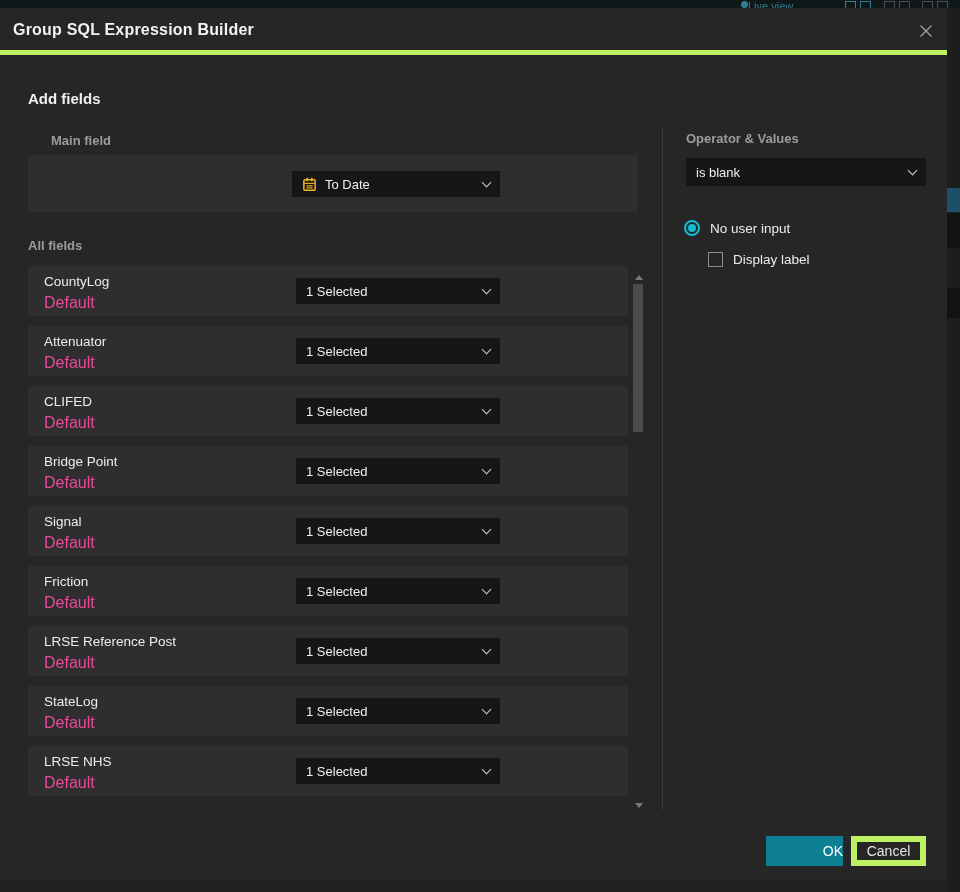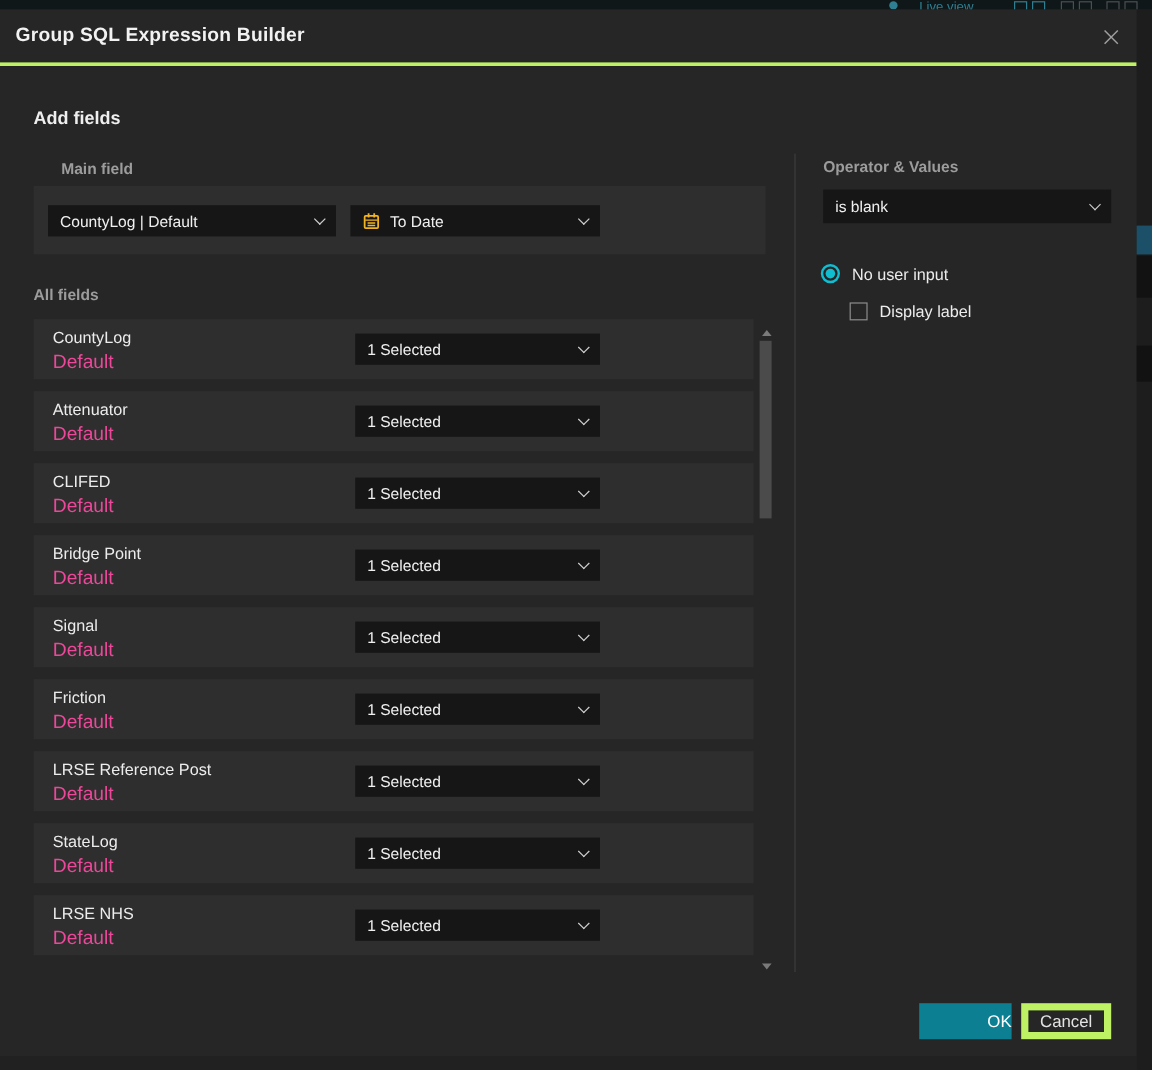--- a/index.html
+++ b/index.html
@@ -10,21 +10,21 @@
     position:relative;
     overflow:hidden;
     -webkit-font-smoothing:antialiased;
   }
 
   
   .top-strip {
     position:absolute; left:0; top:0; width:960px; height:8px;
     background:#101719; overflow:hidden; z-index:1;
   }
-  .live-view { position:absolute; left:741px; top:0; display:flex; align-items:flex-start; gap:18px;
+  .live-view { position:absolute; left:741px; top:0; display:flex; align-items:flex-start; gap:0;
     color:#2e7f92; font-size:11px; white-space:nowrap;text-align:right; }
   .live-dot { width:7px; height:7px; border-radius:50%; background:#2e7f92; margin-top:1px; }
   .mini-icon { position:absolute; top:1px; width:11px; height:12px; border:1.5px solid #2e7f92; }
   .mini-icon.gray { border-color:#4a4f52; }
 
   .right-strip {
     position:absolute; left:947px; top:8px; width:13px; height:884px;
     background:#1d1d1d; z-index:1;
   }
   .right-strip .seg-dark { position:absolute; left:0; width:13px; background:#121212; }
@@ -33,21 +33,21 @@
   .bottom-strip {
     position:absolute; left:0; top:880px; width:947px; height:12px;
     background:#212121; z-index:1;
   }
 
   
   .dialog {
     position:absolute; left:0; top:8px; width:947px; height:872px;
     background:#262626; z-index:2;
   }
-  .titlebar { position:absolute; left:0; top:0; width:947px; height:47px; border-bottom:3px solid #bef264; }
+  .titlebar { position:absolute; left:0; top:0; width:947px; height:47px; border-bottom:5px solid #bef264; }
   .title { position:absolute; left:13px; top:13px; font-size:16px; font-weight:bold; color:#f2f2f2; letter-spacing:0.2px; }
   .close-btn { position:absolute; right:10px; top:13px; width:22px; height:22px;
     display:flex; align-items:center; justify-content:center; cursor:pointer; background:none; border:none; }
 
   .h-add { position:absolute; left:28px; top:82px; font-size:15px; font-weight:bold; color:#efefef; }
   .lbl { position:absolute; color:#9c9c9c; font-size:13px; font-weight:bold; }
   .lbl-main { left:28px; top:125px;margin-left:23px; }
   .lbl-all  { left:28px; top:230px; }
   .lbl-op   { left:686px; top:123px; }
 
@@ -141,24 +141,20 @@
           <line x1="13.5" y1="2.5" x2="2.5" y2="13.5" stroke="#a0a0a0" stroke-width="1.2"></line>
         </svg>
       </span>
     </button>
   </div>
 
   <div class="h-add">Add fields</div>
 
   <div class="lbl lbl-main">Main field</div>
   <div class="main-panel">
-    <div class="dd dd-layer">
-      <span>CountyLog | Default</span>
-      <span class="chev"></span>
-    </div>
     <div class="dd dd-field">
       <span class="cal">
         <svg width="15" height="15" viewBox="0 0 16 16">
           <rect x="2" y="3" width="12" height="11" rx="1" fill="none" stroke="#f3b424" stroke-width="1.6"></rect>
           <line x1="5.5" y1="0.8" x2="5.5" y2="4.6" stroke="#f3b424" stroke-width="1.6"></line>
           <line x1="10.5" y1="0.8" x2="10.5" y2="4.6" stroke="#f3b424" stroke-width="1.6"></line>
           <line x1="2.5" y1="6.8" x2="13.5" y2="6.8" stroke="#f3b424" stroke-width="1.2"></line>
           <line x1="4.6" y1="9.4" x2="11.4" y2="9.4" stroke="#f3b424" stroke-width="1.2"></line>
           <line x1="4.6" y1="11.6" x2="11.4" y2="11.6" stroke="#f3b424" stroke-width="1.2"></line>
         </svg>

